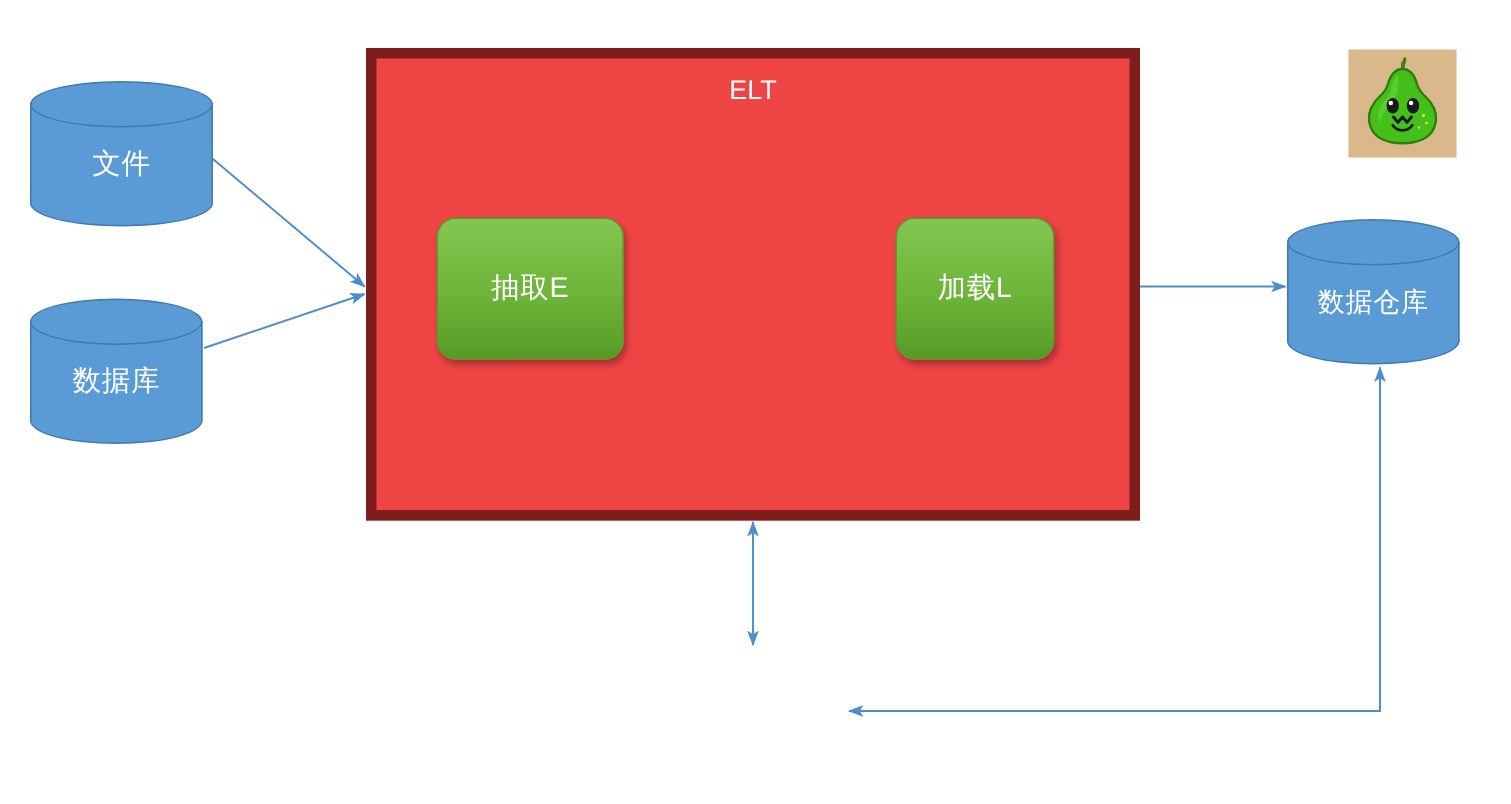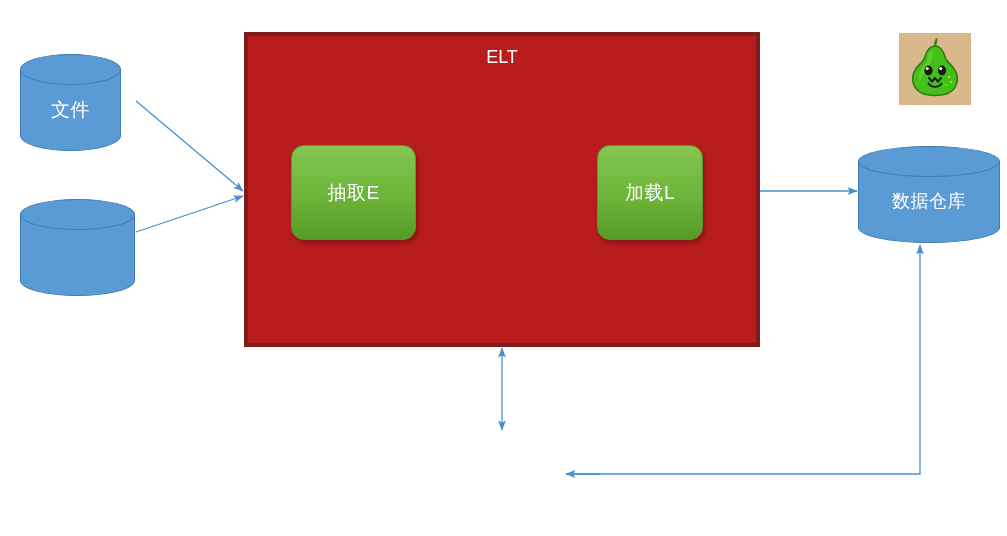--- a/index.html
+++ b/index.html
@@ -69,22 +69,22 @@
     color: #ffffff;
     font-size: 19px;
     line-height: 1;
     letter-spacing: 0.5px;
     white-space: nowrap;
   }
 
   
   #elt-box {
     position: absolute;
-    background: #b91c1c;
-    border: 4px solid #7f1d1d;
+    background: #ef4444;
+    border: 7px solid #7f1d1d;
     box-sizing: border-box;
   }
   #elt-title {
     position: absolute;
     top: 12px;
     left: 0;
     width: 100%;
     text-align: center;
     color: #ffffff;
     font-size: 18px;
@@ -144,34 +144,35 @@
 
     <polyline points="566,474 920,474 920,245" fill="none" stroke="#4A8FCB" stroke-width="1.3" marker-end="url(#arrowEnd)"></polyline>
 
     <line x1="600" y1="474" x2="566" y2="474" stroke="#4A8FCB" stroke-width="1.3" marker-end="url(#arrowEnd)"></line>
   </svg>
 
   <div id="elt-box" style="left:244px; top:32px; width:516px; height:315px;">
     <div id="elt-title">ELT</div>
   </div>
 
-  <div class="cylinder" style="left:20px; top:54px; width:101px; height:97px;">
+  <div class="cylinder" style="left:20px; top:54px; width:122px; height:97px;">
     <div class="cyl-bottom" style="top:66px; height:31px;"></div>
     <div class="cyl-body" style="top:15px; height:67px;"></div>
     <div class="cyl-top" style="top:0px; height:31px;"></div>
     <div class="cyl-label" style="top:46px;">文件</div>
   </div>
 
   <div class="cylinder" style="left:20px; top:199px; width:115px; height:97px;">
     <div class="cyl-bottom" style="top:66px; height:31px;"></div>
     <div class="cyl-body" style="top:15px; height:67px;"></div>
     <div class="cyl-top" style="top:0px; height:31px;"></div>
-  </div>
-
-  <div class="cylinder" style="left:858px; top:146px; width:115px; height:97px;padding-left:27px;">
+    <div class="cyl-label" style="top:46px;">数据库</div>
+  </div>
+
+  <div class="cylinder" style="left:858px; top:146px; width:115px; height:97px;">
     <div class="cyl-bottom" style="top:66px; height:31px;"></div>
     <div class="cyl-body" style="top:15px; height:67px;"></div>
     <div class="cyl-top" style="top:0px; height:31px;"></div>
     <div class="cyl-label" style="top:46px; font-size:18px;">数据仓库</div>
   </div>
 
   <div class="proc-box" style="left:291px; top:145px; width:125px; height:95px;">
     <span class="proc-label">抽取E</span>
   </div>
 

